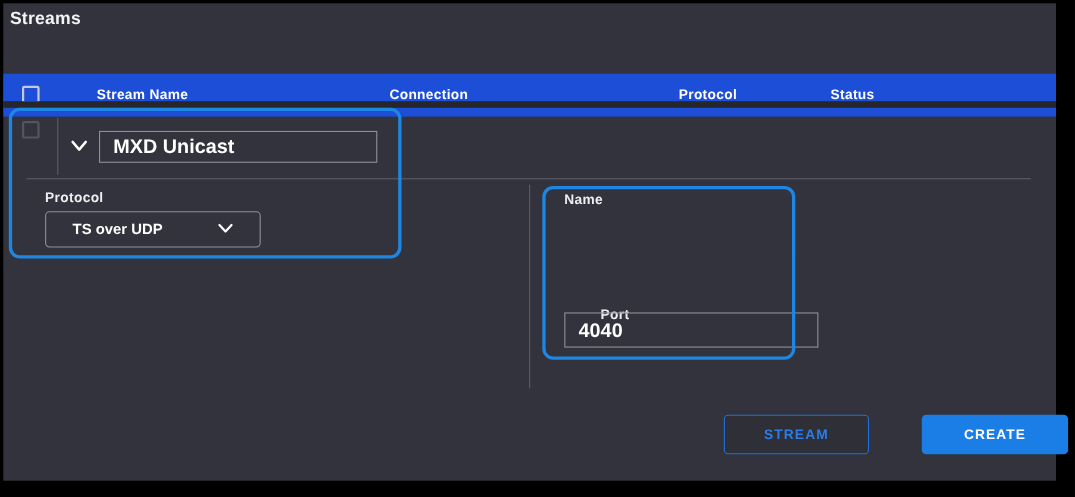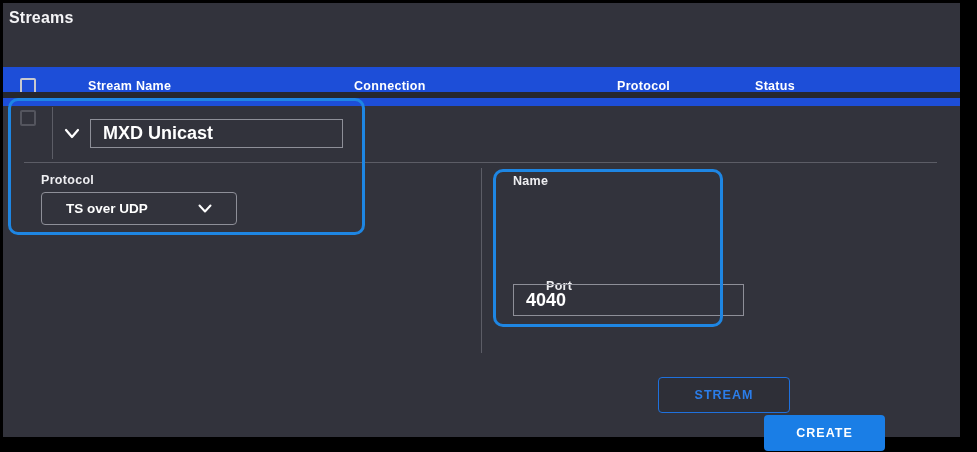--- a/index.html
+++ b/index.html
@@ -153,22 +153,22 @@
   .protocol-dropdown { left: 38px;  top: 189px; width: 196px; height: 33px; }
   .type-dropdown     { left: 510px; top: 188px; width: 205px; height: 37px; }
   .cancel-btn {
     left: 655px; top: 374px;
     width: 132px; height: 36px;
     background: #2e2f37;
     border: 1.5px solid #1f71dd;
     color: #2b7de9;
   }
   .create-btn {
-    left: 761px; top: 374px;
-    width: 121px; height: 36px; margin-top: 38px;
+    left: 835px; top: 374px;
+    width: 133px; height: 36px;
   }
 </style>
 </head>
 <body>
 
 <div class="panel">
 
   <div class="page-title">Streams</div>
 
 

